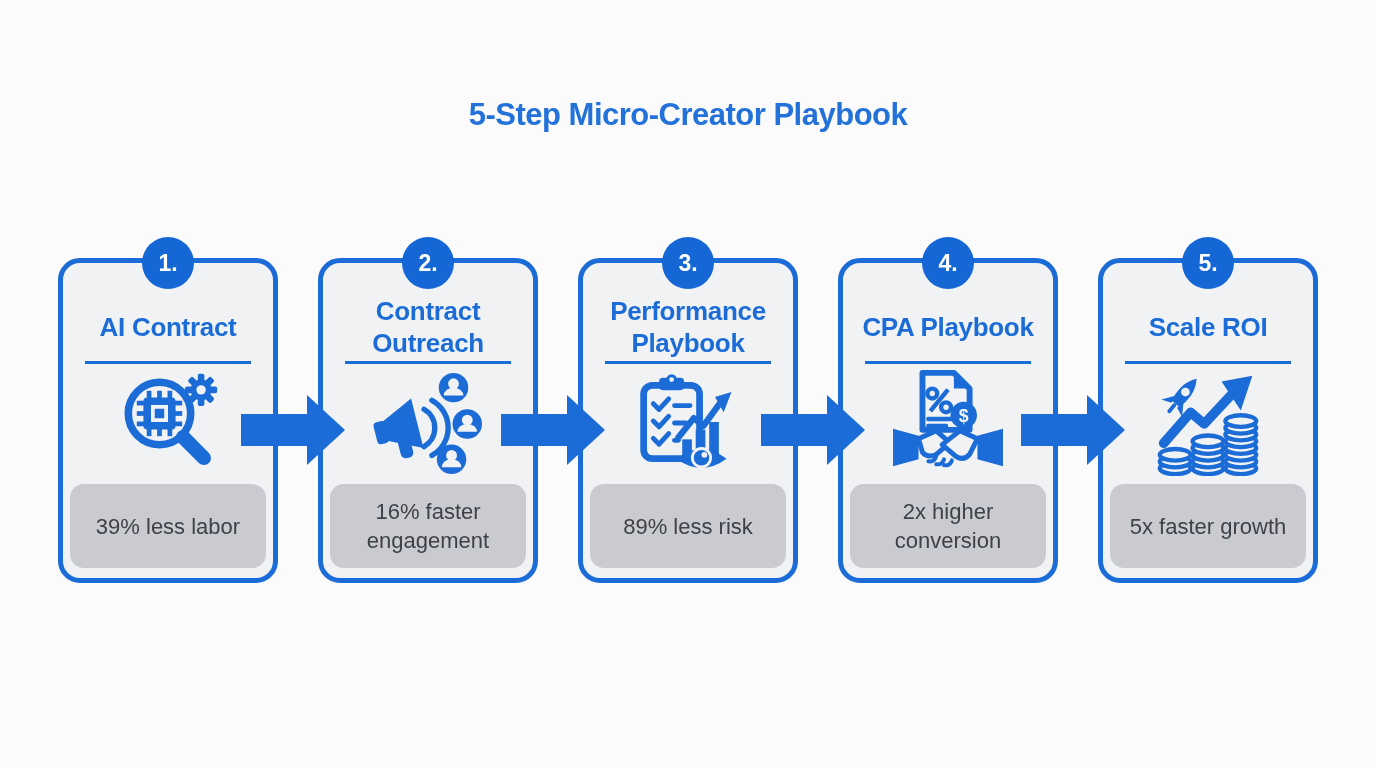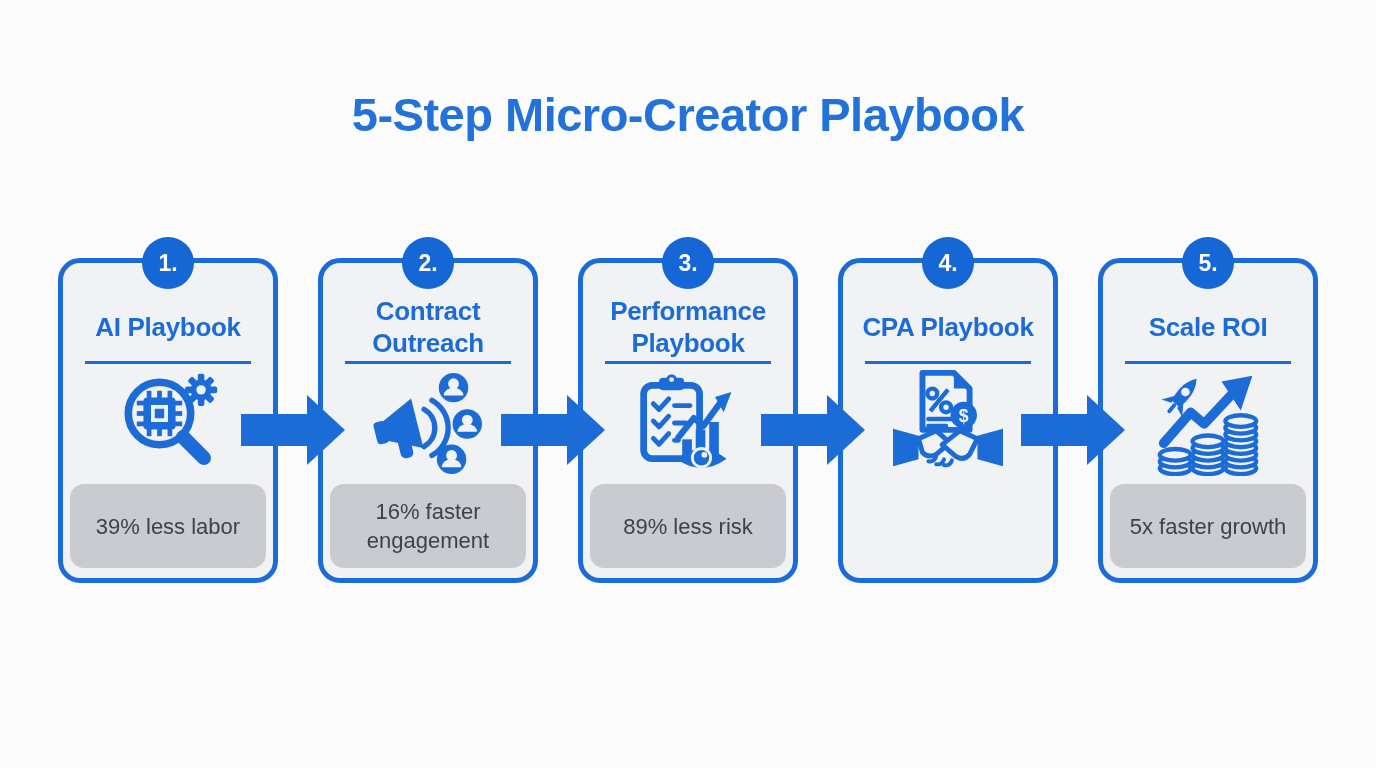--- a/index.html
+++ b/index.html
@@ -15,21 +15,21 @@
   html,body{margin:0;padding:0;}
   body{
     width:1376px;height:768px;
     background:var(--pagebg);
     font-family:"Liberation Sans",sans-serif;
     overflow:hidden;
   }
   .page-title{
     margin-top:88px;
     text-align:center;
-    font-size:47px;
+    font-size:31px;
     line-height:54px;
     font-weight:bold;
     letter-spacing:-0.5px;
     color:var(--titleblue);
   }
   .cards-row{
     display:flex;
     justify-content:center;
     gap:40px;
     margin-top:116px;
@@ -89,21 +89,21 @@
 </style>
 </head>
 <body>
 
 <h1 class="page-title">5-Step Micro-Creator Playbook</h1>
 
 <div class="cards-row">
 
   <div class="step-card">
     <div class="step-badge">1.</div>
-    <div class="card-title">AI Playbook</div>
+    <div class="card-title">AI Contract</div>
     <div class="card-divider"></div>
     <div class="icon-box">
       <svg width="108" height="104" viewBox="0 0 110 110">
         <circle cx="46" cy="46" r="33" fill="none" stroke="currentColor" stroke-width="8"></circle>
         <line x1="71" y1="71" x2="93" y2="93" stroke="currentColor" stroke-width="15" stroke-linecap="round"></line>
         <g stroke="currentColor" stroke-width="5">
           <line x1="35" y1="22" x2="35" y2="30"></line>
             <line x1="46" y1="22" x2="46" y2="30"></line>
             <line x1="57" y1="22" x2="57" y2="30"></line>
           <line x1="35" y1="62" x2="35" y2="70"></line>
@@ -237,20 +237,21 @@
           <path d="M26,72 L44,64 L58,76 L44,88 Q36,92 30,86 Z"></path>
           <path d="M86,72 L68,64 L50,78 L64,90 Q72,95 78,88 Z"></path>
         </g>
         <g fill="none" stroke="currentColor" stroke-width="4" stroke-linecap="round">
           <path d="M44,90 q-2,6 -8,5"></path>
           <path d="M52,93 q-2,6 -8,5"></path>
           <path d="M60,94 q-2,6 -8,5"></path>
         </g>
       </svg>
     </div>
+    <div class="stat-pill">2x higher conversion</div>
     <svg class="connector" viewBox="0 0 104 72">
       <rect x="0" y="20" width="66" height="32" fill="currentColor"></rect>
       <polygon points="66,1 104,36 66,71" fill="currentColor"></polygon>
     </svg>
   </div>
 
   <div class="step-card">
     <div class="step-badge">5.</div>
     <div class="card-title">Scale ROI</div>
     <div class="card-divider"></div>

